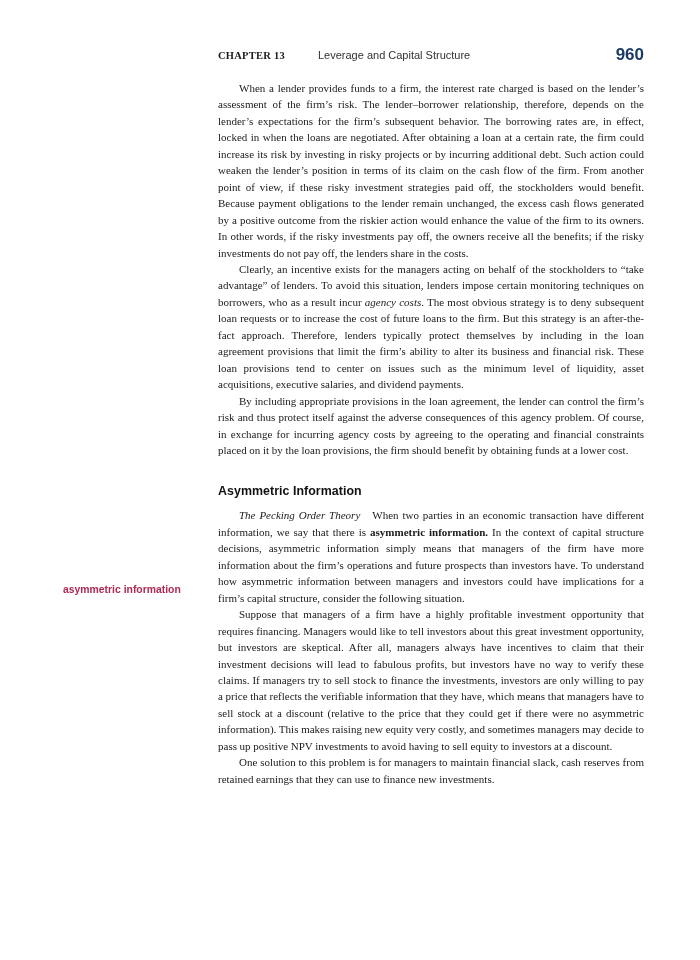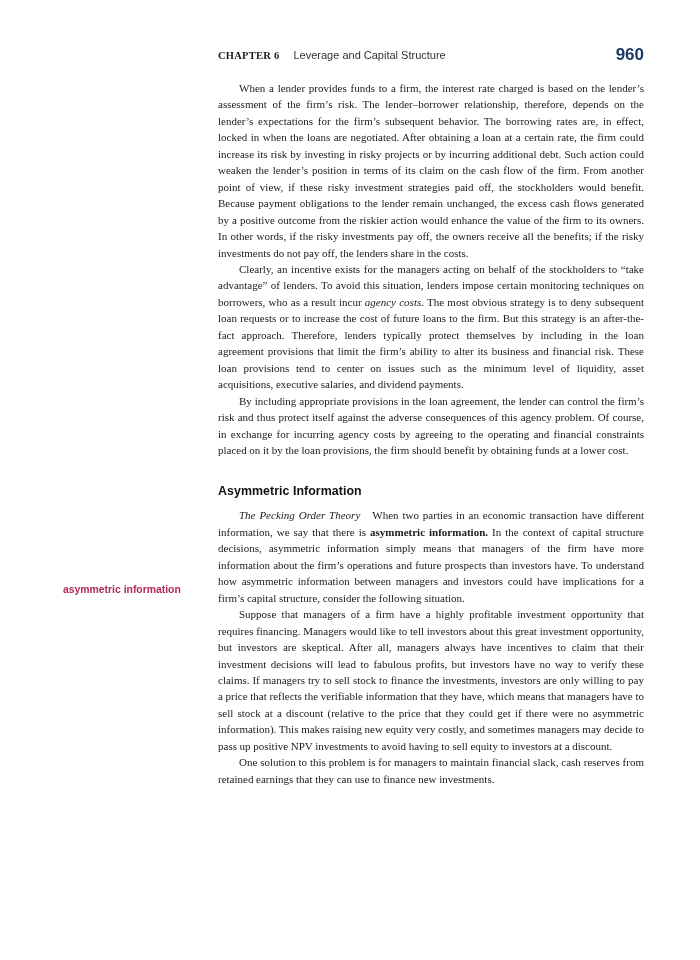--- a/index.html
+++ b/index.html
@@ -31,21 +31,21 @@
     font-weight: bold;
     font-size: 10.5px;
     letter-spacing: 0.25px;
     color: #1a1a1a;
     white-space: nowrap;
   }
   .rh-title {
     font-family: "Liberation Sans", sans-serif;
     font-size: 11px;
     color: #333333;
-    margin-left: 14px;
+    margin-left: 33px;
     white-space: nowrap;
   }
   .rh-pageno {
     font-family: "Liberation Sans", sans-serif;
     font-weight: bold;
     font-size: 17px;
     color: #1b3a66;
     margin-left: auto;
     white-space: nowrap;
     position: relative;
@@ -108,21 +108,21 @@
     font-size: 10.3px;
     line-height: 13.2px;
     color: #2b2b2b;
     margin: 0;
   }
 </style>
 </head>
 <body>
 
 <div class="running-head">
-  <span class="rh-chapter">CHAPTER 6</span>
+  <span class="rh-chapter">CHAPTER 13</span>
   <span class="rh-title">Leverage and Capital Structure</span>
   <span class="rh-pageno">960</span>
 </div>
 
 <aside class="margin-note">
   <p class="margin-note-term">asymmetric information</p>
 </aside>
 
 <div class="text-column">
 

